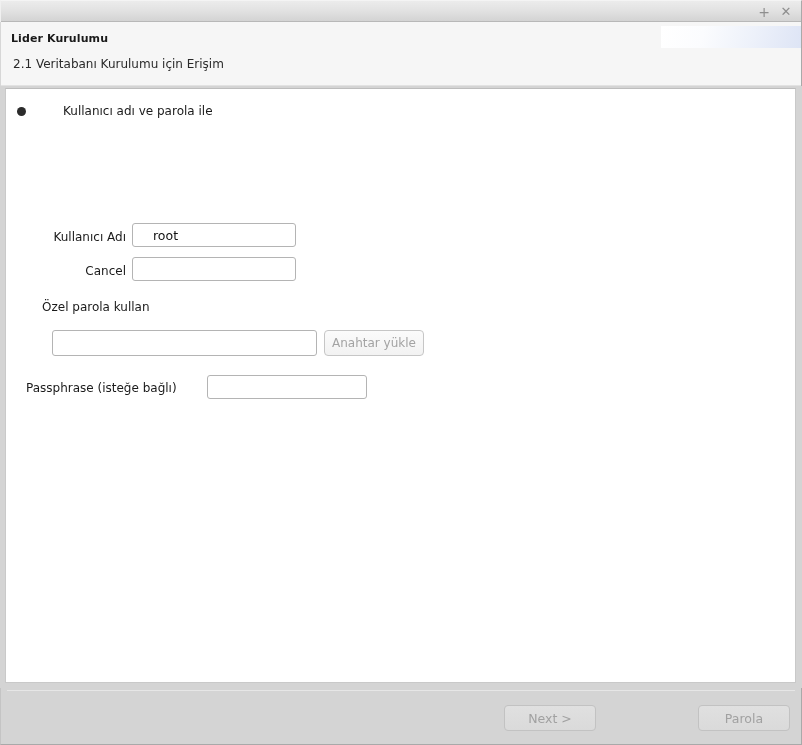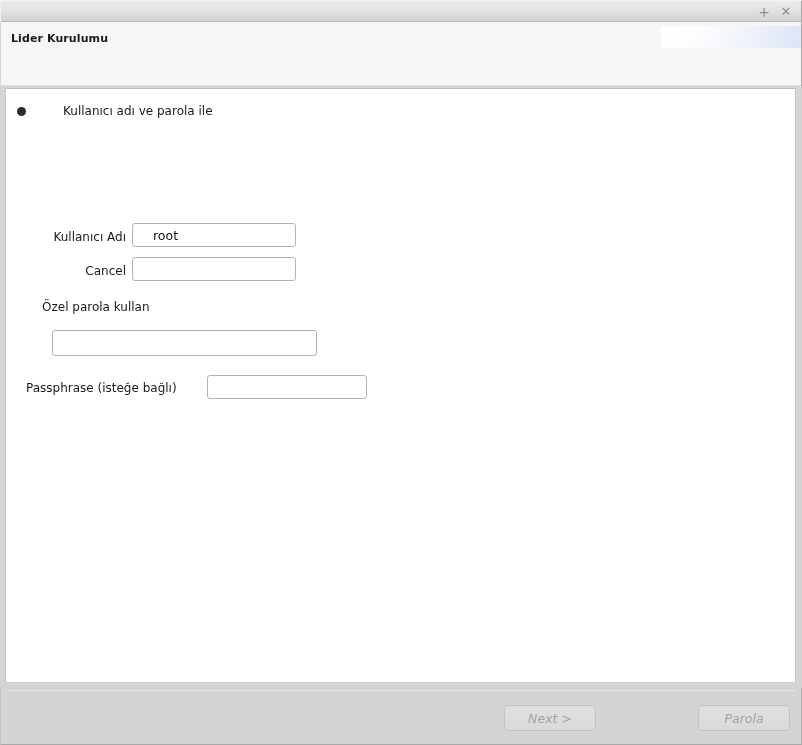--- a/index.html
+++ b/index.html
@@ -226,60 +226,61 @@
   }
   .wbtn.enabled {
     background: linear-gradient(to bottom, #fdfdfd 0%, #f3f3f3 50%, #e4e4e4 100%);
     border: 1px solid #a8a8a8;
     color: #1a1a1a;
   }
   .wbtn.disabled {
     background: linear-gradient(to bottom, #e0e0e0 0%, #dadada 100%);
     border: 1px solid #c2c2c2;
     color: #a1a1a1;
-    font-style: italic;
   }
   #btn-next   { left: 503px; width: 92px; }
   #btn-cancel { left: 598px; width: 96px; }
   #btn-finish { left: 697px; width: 92px; }
 </style>
 </head>
 <body>
 
 <div id="window">
 
   <div id="titlebar">
     <div class="tb-btn" id="tb-plus">+</div>
     <div class="tb-btn" id="tb-close">✕</div>
     <div class="tb-shadow"></div>
   </div>
 
   <div id="header">
     <div id="header-banner"></div>
     <div id="header-title">Lider Kurulumu</div>
+    <div id="header-subtitle">2.1 Veritabanı Kurulumu için Erişim</div>
     <div id="header-bottom-line"></div>
   </div>
 
   <div id="panel">
 
     <div id="radio-row">
       <span id="radio-dot"></span>
       <span id="radio-label">Kullanıcı adı ve parola ile</span>
     </div>
 
     <div class="fld-label" id="lbl-username">Kullanıcı Adı</div>
     <input class="txtinput" id="in-username" type="text" value="root" style="">
 
     <div class="fld-label" id="lbl-password">Cancel</div>
     <input class="txtinput" id="in-password" type="text" value="" style="">
 
     <div id="lbl-privkey">Özel parola kullan</div>
 
     <input class="txtinput" id="in-keypath" type="text" value="" style="">
 
+    <button id="btn-loadkey">Anahtar yükle</button>
 
     <div class="fld-label" id="lbl-passphrase">Passphrase (isteğe bağlı)</div>
     <input class="txtinput" id="in-passphrase" type="text" value="" style="">
   </div>
 
   <div id="footer">
     <div id="footer-sep"></div>
 
     <button class="wbtn disabled" id="btn-next">Next &gt;</button>
     <button class="wbtn disabled" id="btn-finish">Parola</button>

